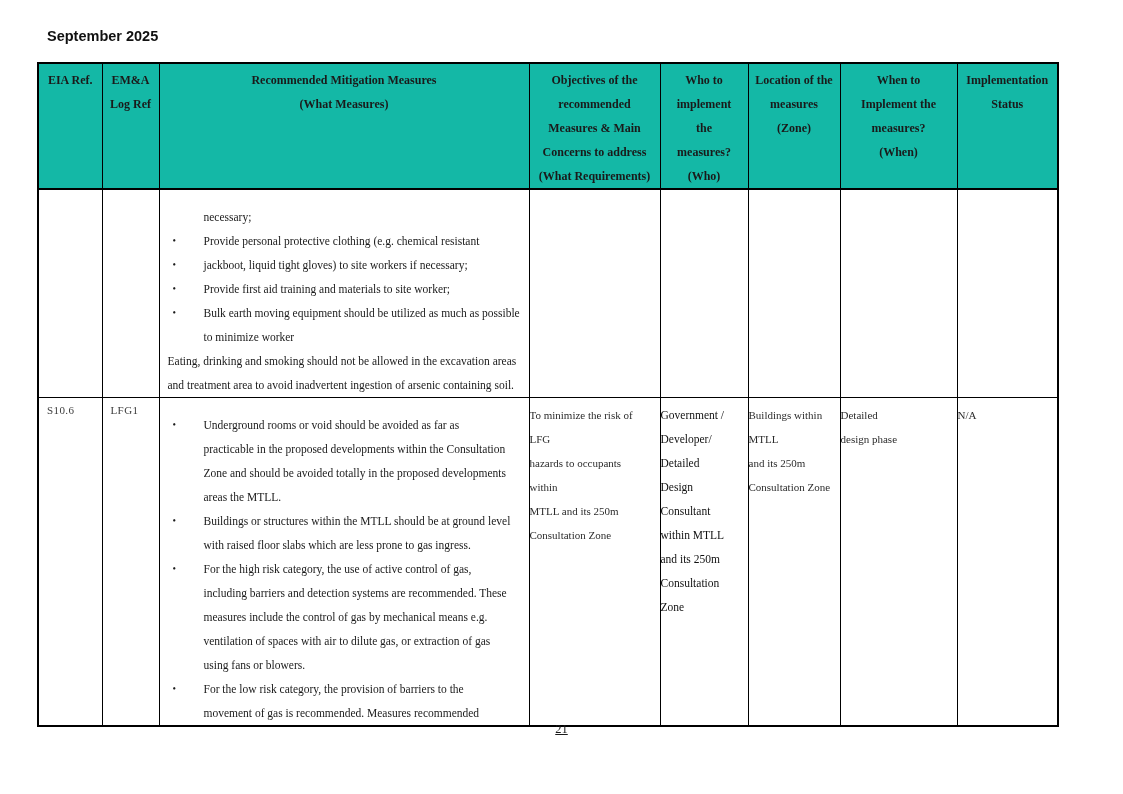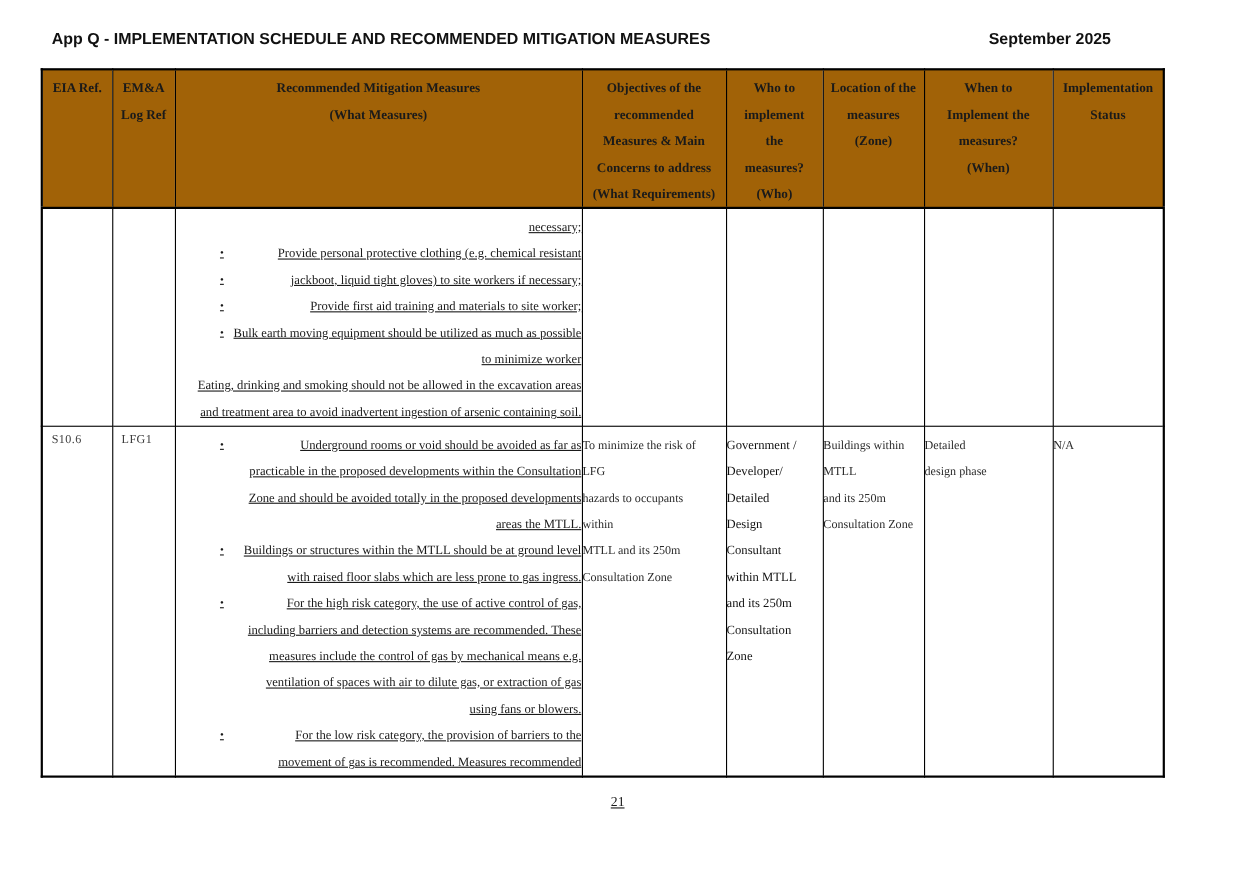--- a/index.html
+++ b/index.html
@@ -53,21 +53,21 @@
     border-bottom: 2px solid #000;
   }
   th, td {
     vertical-align: top;
     padding: 0;
     overflow: hidden;
   }
 
   
   thead th {
-    background: #a16207;
+    background: #14b8a6;
     font-weight: bold;
     font-size: 12px;
     line-height: 24px;
     text-align: center;
     white-space: pre-line;
     padding-top: 4px;
     height: 121px;
     box-sizing: border-box;
   }
 
@@ -79,23 +79,22 @@
   td.ref-cell {
     font-size: 11px;
     color: #3d3d3d;
     letter-spacing: 0.4px;
     padding: 6px 0 0 8px;
     text-align: left;
   }
 
   td.measures-cell {
     font-size: 11.5px;
-    text-align: right;
-    padding-top: 5px;
-    text-decoration: underline;
+    text-align: left;
+    padding-top: 15px;
   }
   .mline {
     display: flex;
     line-height: 24px;
   }
   .mline .mark {
     flex: 0 0 44px;
     padding-left: 13px;
     box-sizing: border-box;
     font-size: 10px;
@@ -140,21 +139,20 @@
     text-align: center;
     font-size: 12.5px;
     color: #1a1a1a;
     text-decoration: underline;
   }
 </style>
 </head>
 <body>
 
 <div class="doc-header">
-  <div class="doc-title">App Q - IMPLEMENTATION SCHEDULE AND RECOMMENDED MITIGATION MEASURES</div>
   <div class="doc-date">September 2025</div>
 </div>
 
 <table class="schedule">
   <colgroup>
     <col style="width:64px">
     <col style="width:57px">
     <col style="width:370px">
     <col style="width:131px">
     <col style="width:88px">

